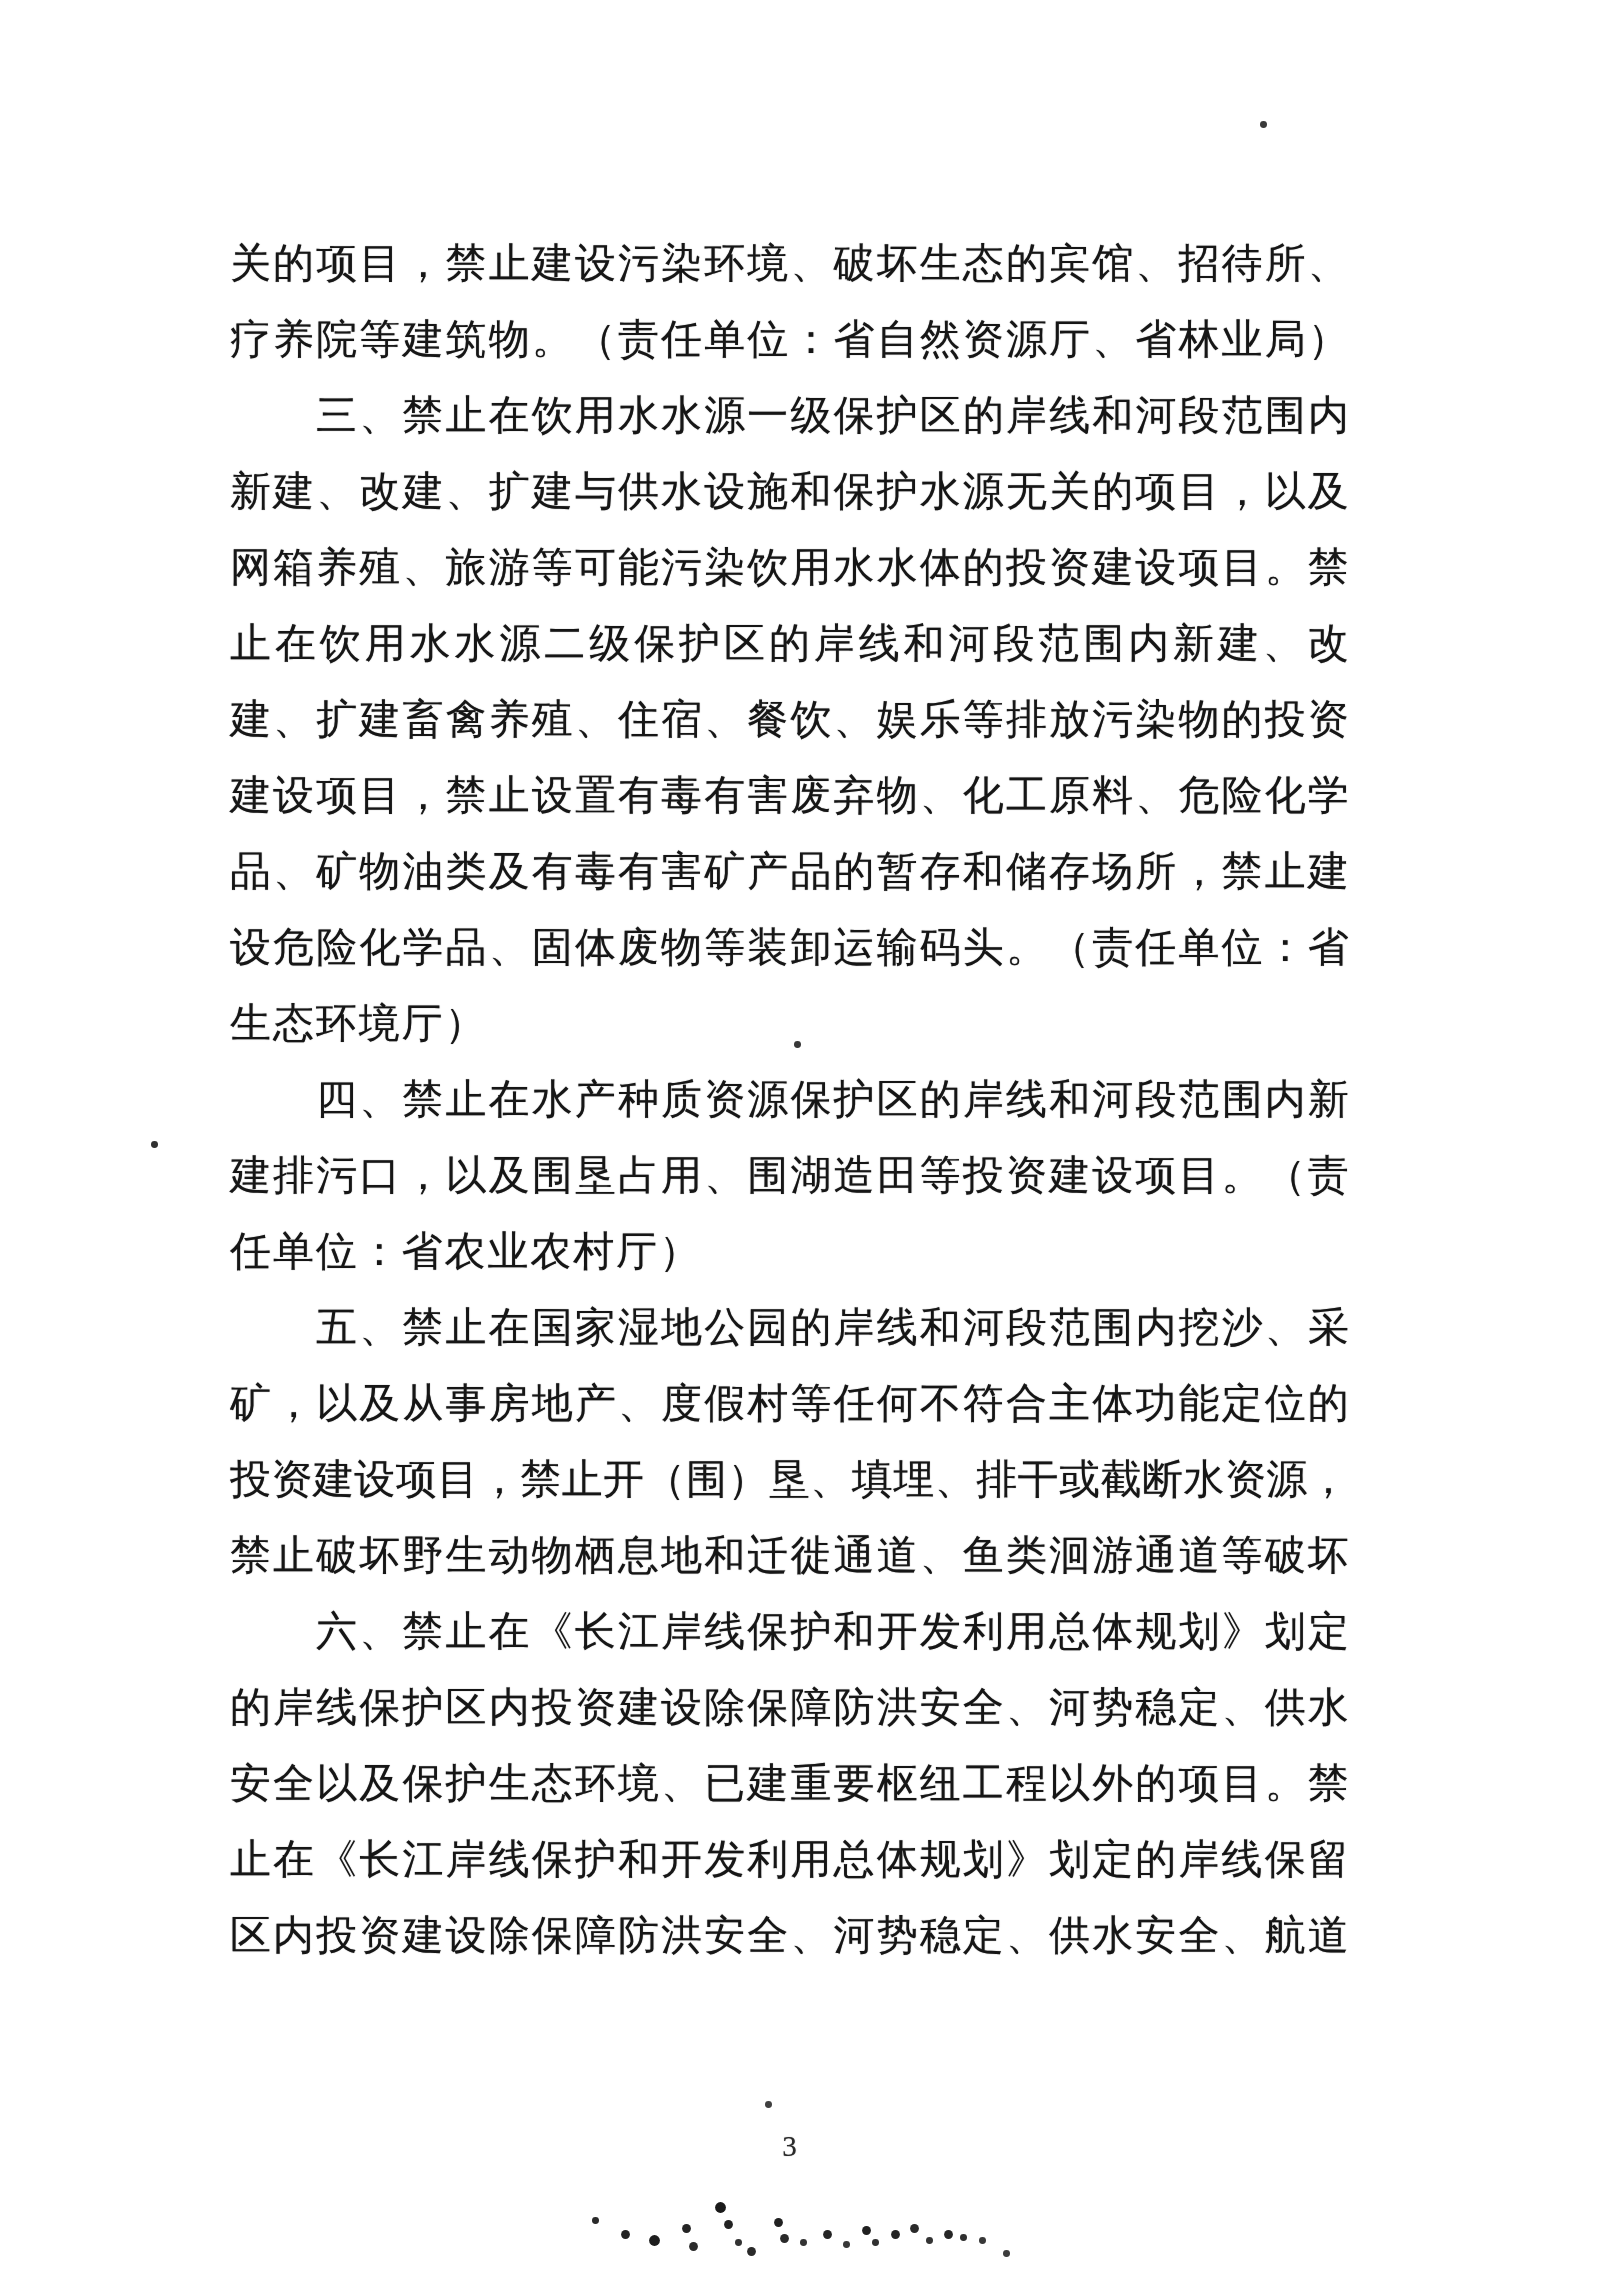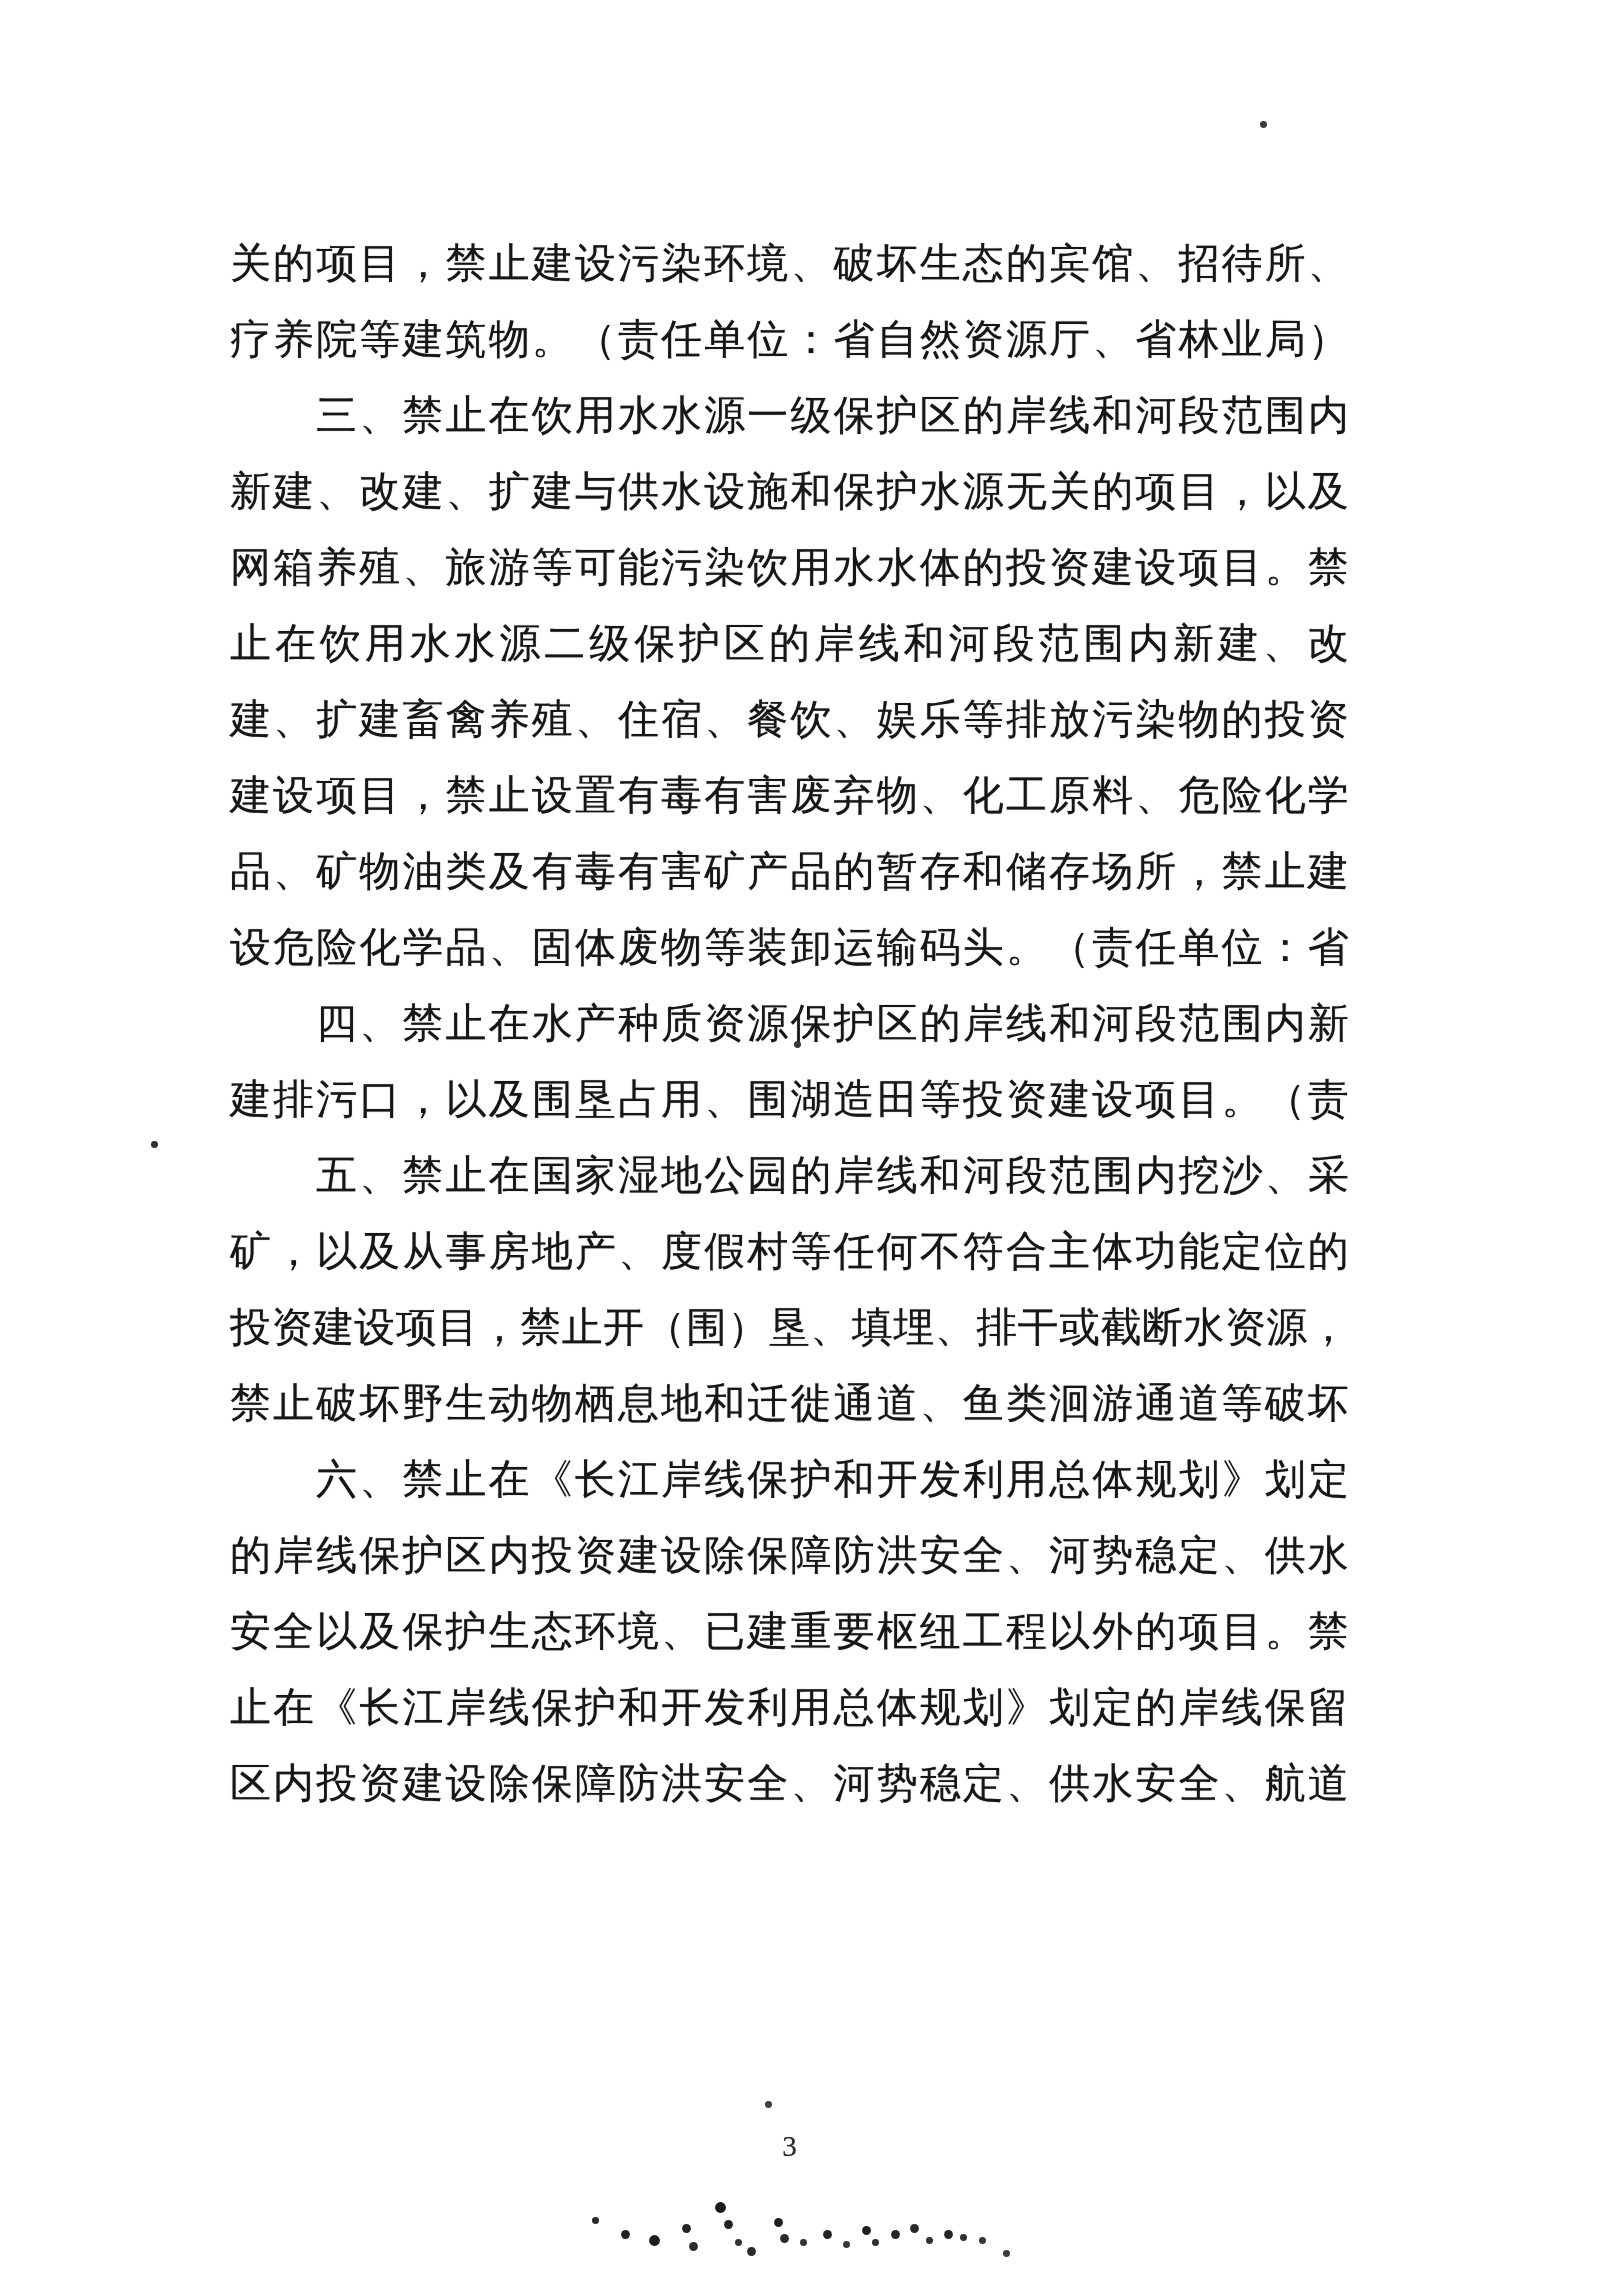--- a/index.html
+++ b/index.html
@@ -365,20 +365,21 @@
         <span>头</span>
         <span>。</span>
         <span>（</span>
         <span>责</span>
         <span>任</span>
         <span>单</span>
         <span>位</span>
         <span>：</span>
         <span>省</span>
       </div>
+      <div class="line">生态环境厅）</div>
       <div class="line just indent">
         <span>四</span>
         <span>、</span>
         <span>禁</span>
         <span>止</span>
         <span>在</span>
         <span>水</span>
         <span>产</span>
         <span>种</span>
         <span>质</span>
@@ -419,20 +420,21 @@
         <span>投</span>
         <span>资</span>
         <span>建</span>
         <span>设</span>
         <span>项</span>
         <span>目</span>
         <span>。</span>
         <span>（</span>
         <span>责</span>
       </div>
+      <div class="line">任单位：省农业农村厅）</div>
       <div class="line just indent">
         <span>五</span>
         <span>、</span>
         <span>禁</span>
         <span>止</span>
         <span>在</span>
         <span>国</span>
         <span>家</span>
         <span>湿</span>
         <span>地</span>

